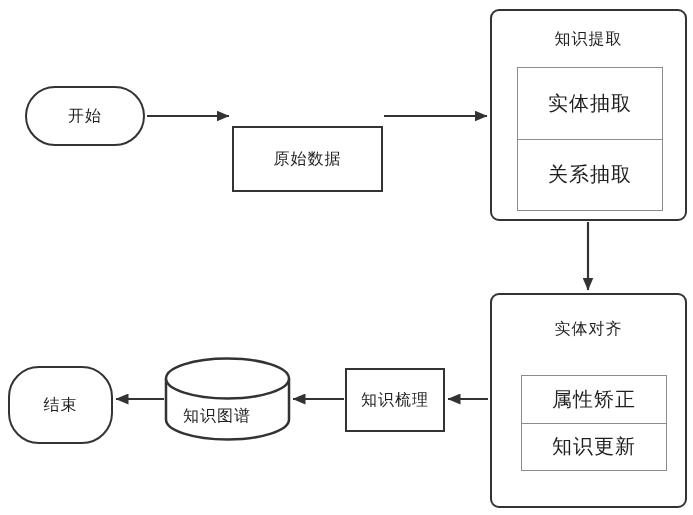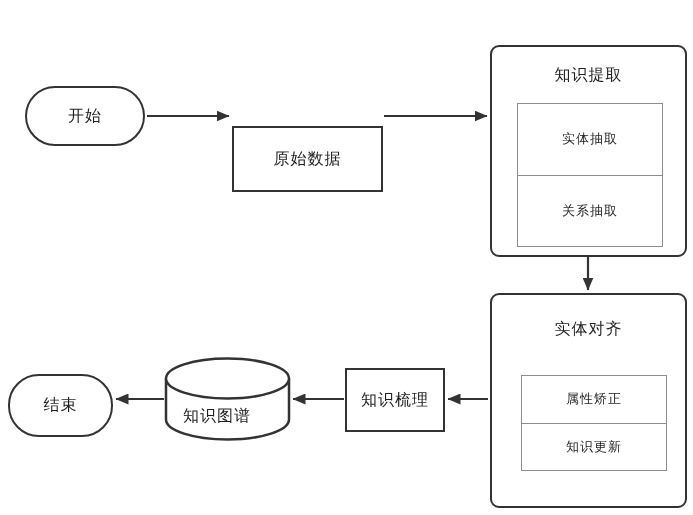--- a/index.html
+++ b/index.html
@@ -17,21 +17,21 @@
   }
   .stadium { border-radius:31px; }
   .group { border-radius:9px; display:block; }
   .group-title { position:absolute; left:0; width:100%; text-align:center; letter-spacing:1px; font-size:16px; }
   .stack {
     position:absolute; box-sizing:border-box; border:1.5px solid #8c8c8c;
     display:flex; flex-direction:column; background:#ffffff;
   }
   .stack-row {
     flex:1; display:flex; align-items:center; justify-content:center;
-    border-bottom:1.5px solid #8c8c8c; font-size:13px; letter-spacing:1px;
+    border-bottom:1.5px solid #8c8c8c; font-size:20px; letter-spacing:1px;
   }
   .stack-row:last-child { border-bottom:none; }
   .cyl-label { position:absolute; text-align:center; font-size:16px; letter-spacing:1px; }
 </style>
 </head>
 <body>
 
 <div class="canvas">
 
   <svg class="connectors" width="693" height="515" viewBox="0 0 693 515">
@@ -60,21 +60,21 @@
   </svg>
 
   <div class="node stadium" style="left:25px; top:86px; width:120px; height:60px;">
     <span>开始</span>
   </div>
 
   <div class="node" style="left:232px; top:83px; width:151px; height:66px;margin-top:43px;">
     <span>原始数据</span>
   </div>
 
-  <div class="node group" style="left:490px; top:9px; width:197px; height:212px;margin-top:36px;">
+  <div class="node group" style="left:490px; top:9px; width:197px; height:212px;">
     <div class="group-title" style="top:18px;">知识提取</div>
     <div class="stack" style="left:25px; top:56px; width:146px; height:144px;">
       <div class="stack-row">实体抽取</div>
       <div class="stack-row">关系抽取</div>
     </div>
   </div>
 
   <div class="node group" style="left:490px; top:293px; width:197px; height:215px;padding-left:25px;">
     <div class="group-title" style="top:24px;">实体对齐</div>
     <div class="stack" style="left:29px; top:80px; width:146px; height:96px;">
@@ -82,17 +82,17 @@
       <div class="stack-row">知识更新</div>
     </div>
   </div>
 
   <div class="node" style="left:345px; top:368px; width:100px; height:64px;">
     <span>知识梳理</span>
   </div>
 
   <div class="cyl-label" style="left:167px; top:406px; width:100px;">知识图谱</div>
 
-  <div class="node stadium" style="left:8px; top:366px; width:105px; height:63px;margin-top:8px;">
+  <div class="node stadium" style="left:8px; top:366px; width:105px; height:78px;">
     <span>结束</span>
   </div>
 
 </div>
 
 </body></html>

